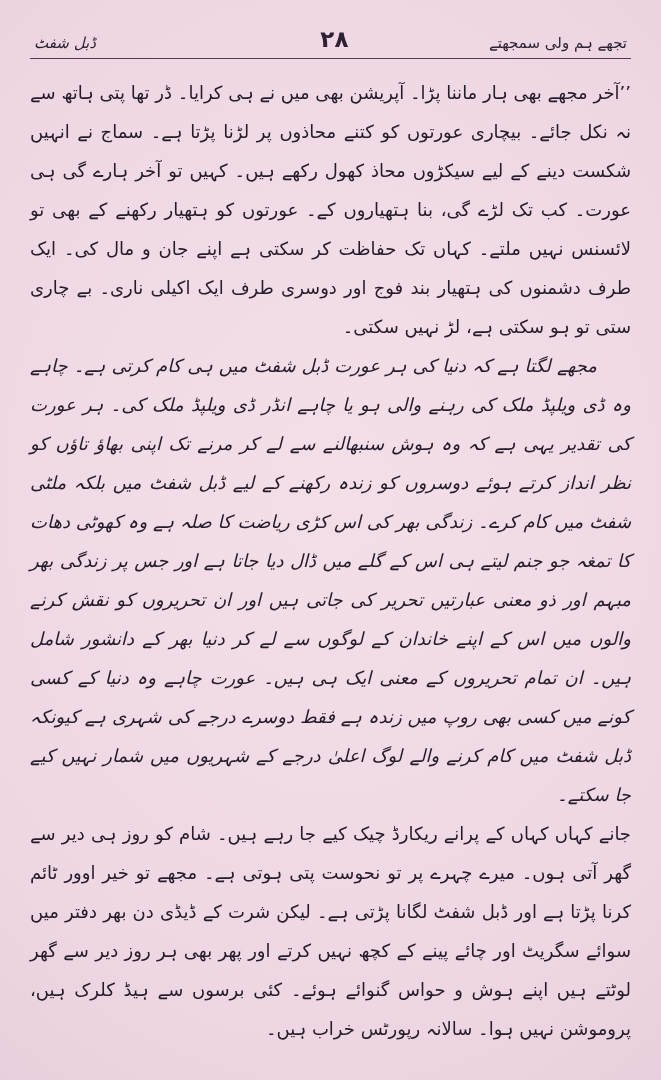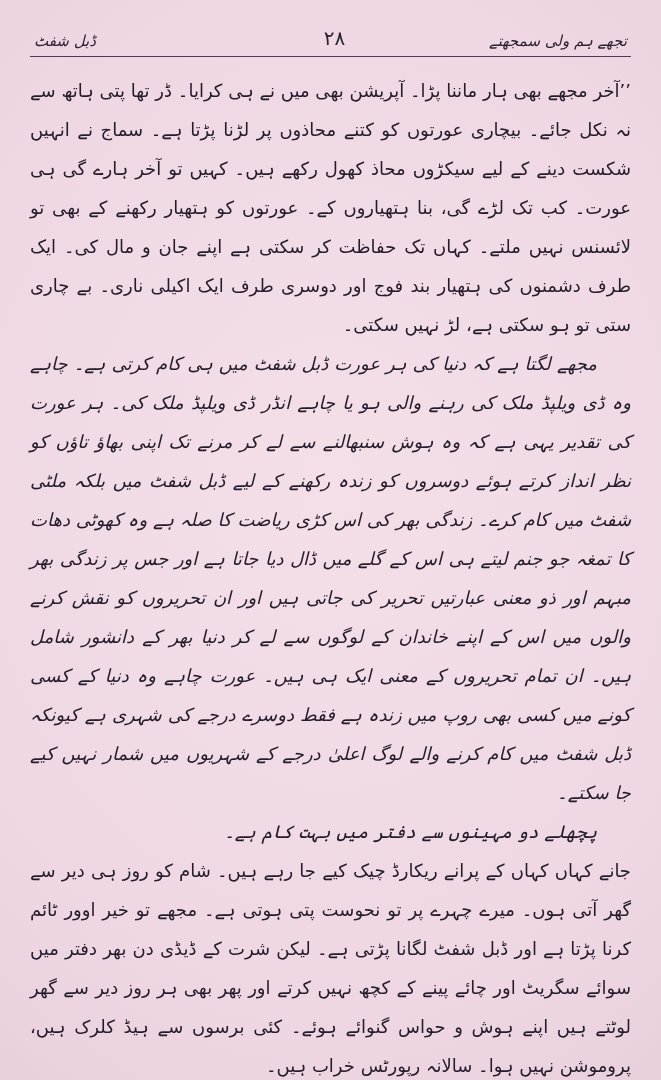--- a/index.html
+++ b/index.html
@@ -21,22 +21,22 @@
     direction: rtl;
   }
   .header {
     display: flex;
     justify-content: space-between;
     align-items: flex-end;
     font-size: 15px;
     color: #2c2233;
     padding: 0 4px 6px 4px;
   }
-  .header .booktitle { letter-spacing: 0.5px; font-style: italic; }
-  .header .pagenum { font-size: 20px; font-weight: normal; transform: translateX(18px); margin-left: 48px; }
+  .header .booktitle { letter-spacing: 0.5px; }
+  .header .pagenum { font-size: 23px; font-weight: bold; transform: translateX(18px); margin-left: 48px; }
   .header .chapter { letter-spacing: 0.5px; font-style: italic; }
   .rule {
     border: none;
     border-top: 1.5px solid #4d3c54;
     margin: 0 0 14px 0;
   }
   .body-text {
     font-size: 18px;
     line-height: 39px;
     text-align: justify;
@@ -57,16 +57,15 @@
 <div class="page">
   <div class="header">
     <div class="booktitle">تجھے ہم ولی سمجھتے</div>
     <div class="pagenum">۲۸</div>
     <div class="chapter">ڈبل شفٹ</div>
   </div>
   <hr class="rule">
   <div class="body-text">
       <p class="para">’’آخر مجھے بھی ہار ماننا پڑا۔ آپریشن بھی میں نے ہی کرایا۔ ڈر تھا پتی ہاتھ سے نہ نکل جائے۔ بیچاری عورتوں کو کتنے محاذوں پر لڑنا پڑتا ہے۔ سماج نے انہیں شکست دینے کے لیے سیکڑوں محاذ کھول رکھے ہیں۔ کہیں تو آخر ہارے گی ہی عورت۔ کب تک لڑے گی، بنا ہتھیاروں کے۔ عورتوں کو ہتھیار رکھنے کے بھی تو لائسنس نہیں ملتے۔ کہاں تک حفاظت کر سکتی ہے اپنے جان و مال کی۔ ایک طرف دشمنوں کی ہتھیار بند فوج اور دوسری طرف ایک اکیلی ناری۔ بے چاری ستی تو ہو سکتی ہے، لڑ نہیں سکتی۔</p>
       <p class="para indent">مجھے لگتا ہے کہ دنیا کی ہر عورت ڈبل شفٹ میں ہی کام کرتی ہے۔ چاہے وہ ڈی ویلپڈ ملک کی رہنے والی ہو یا چاہے انڈر ڈی ویلپڈ ملک کی۔ ہر عورت کی تقدیر یہی ہے کہ وہ ہوش سنبھالنے سے لے کر مرنے تک اپنی بھاؤ تاؤں کو نظر انداز کرتے ہوئے دوسروں کو زندہ رکھنے کے لیے ڈبل شفٹ میں بلکہ ملٹی شفٹ میں کام کرے۔ زندگی بھر کی اس کڑی ریاضت کا صلہ ہے وہ کھوٹی دھات کا تمغہ جو جنم لیتے ہی اس کے گلے میں ڈال دیا جاتا ہے اور جس پر زندگی بھر مبہم اور ذو معنی عبارتیں تحریر کی جاتی ہیں اور ان تحریروں کو نقش کرنے والوں میں اس کے اپنے خاندان کے لوگوں سے لے کر دنیا بھر کے دانشور شامل ہیں۔ ان تمام تحریروں کے معنی ایک ہی ہیں۔ عورت چاہے وہ دنیا کے کسی کونے میں کسی بھی روپ میں زندہ ہے فقط دوسرے درجے کی شہری ہے کیونکہ ڈبل شفٹ میں کام کرنے والے لوگ اعلیٰ درجے کے شہریوں میں شمار نہیں کیے جا سکتے۔</p>
-      <p class="para indent">پچھلے دو مہینوں سے دفتر میں بہت کام ہے۔</p>
       <p class="para">جانے کہاں کہاں کے پرانے ریکارڈ چیک کیے جا رہے ہیں۔ شام کو روز ہی دیر سے گھر آتی ہوں۔ میرے چہرے پر تو نحوست پتی ہوتی ہے۔ مجھے تو خیر اوور ٹائم کرنا پڑتا ہے اور ڈبل شفٹ لگانا پڑتی ہے۔ لیکن شرت کے ڈیڈی دن بھر دفتر میں سوائے سگریٹ اور چائے پینے کے کچھ نہیں کرتے اور پھر بھی ہر روز دیر سے گھر لوٹتے ہیں اپنے ہوش و حواس گنوائے ہوئے۔ کئی برسوں سے ہیڈ کلرک ہیں، پروموشن نہیں ہوا۔ سالانہ رپورٹس خراب ہیں۔</p>
     </div>
 </div>
 
 </body></html>

